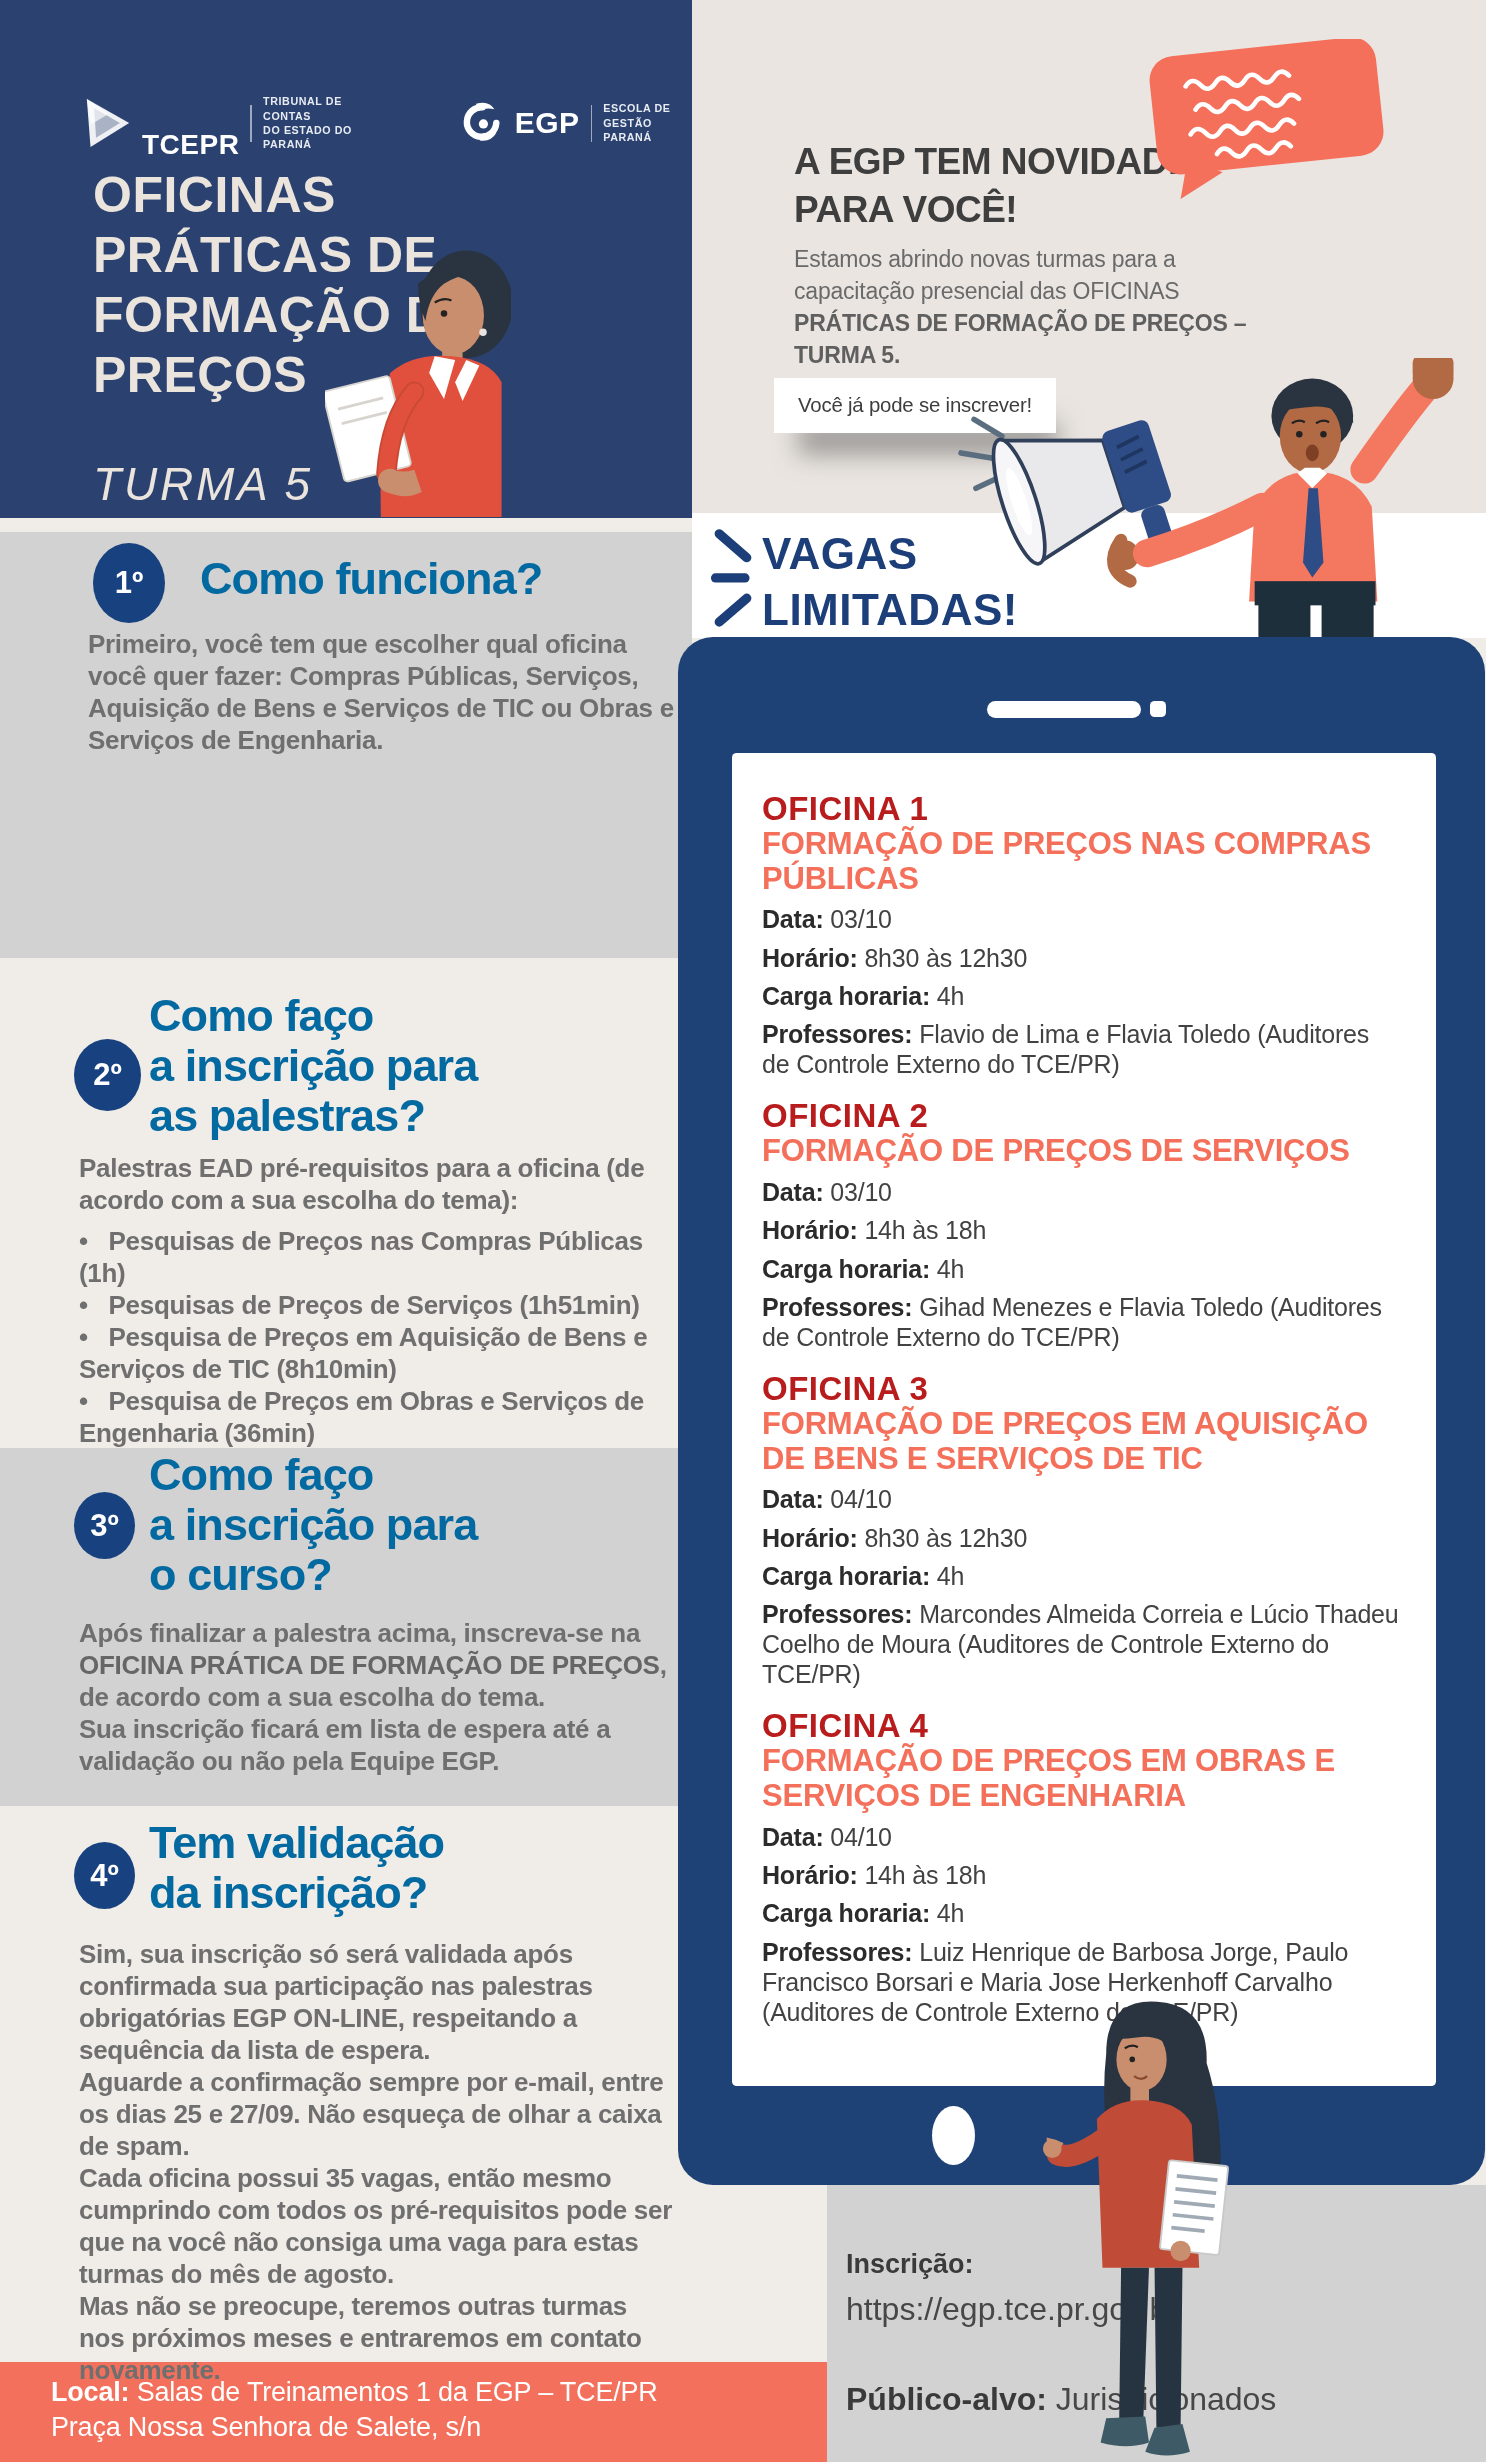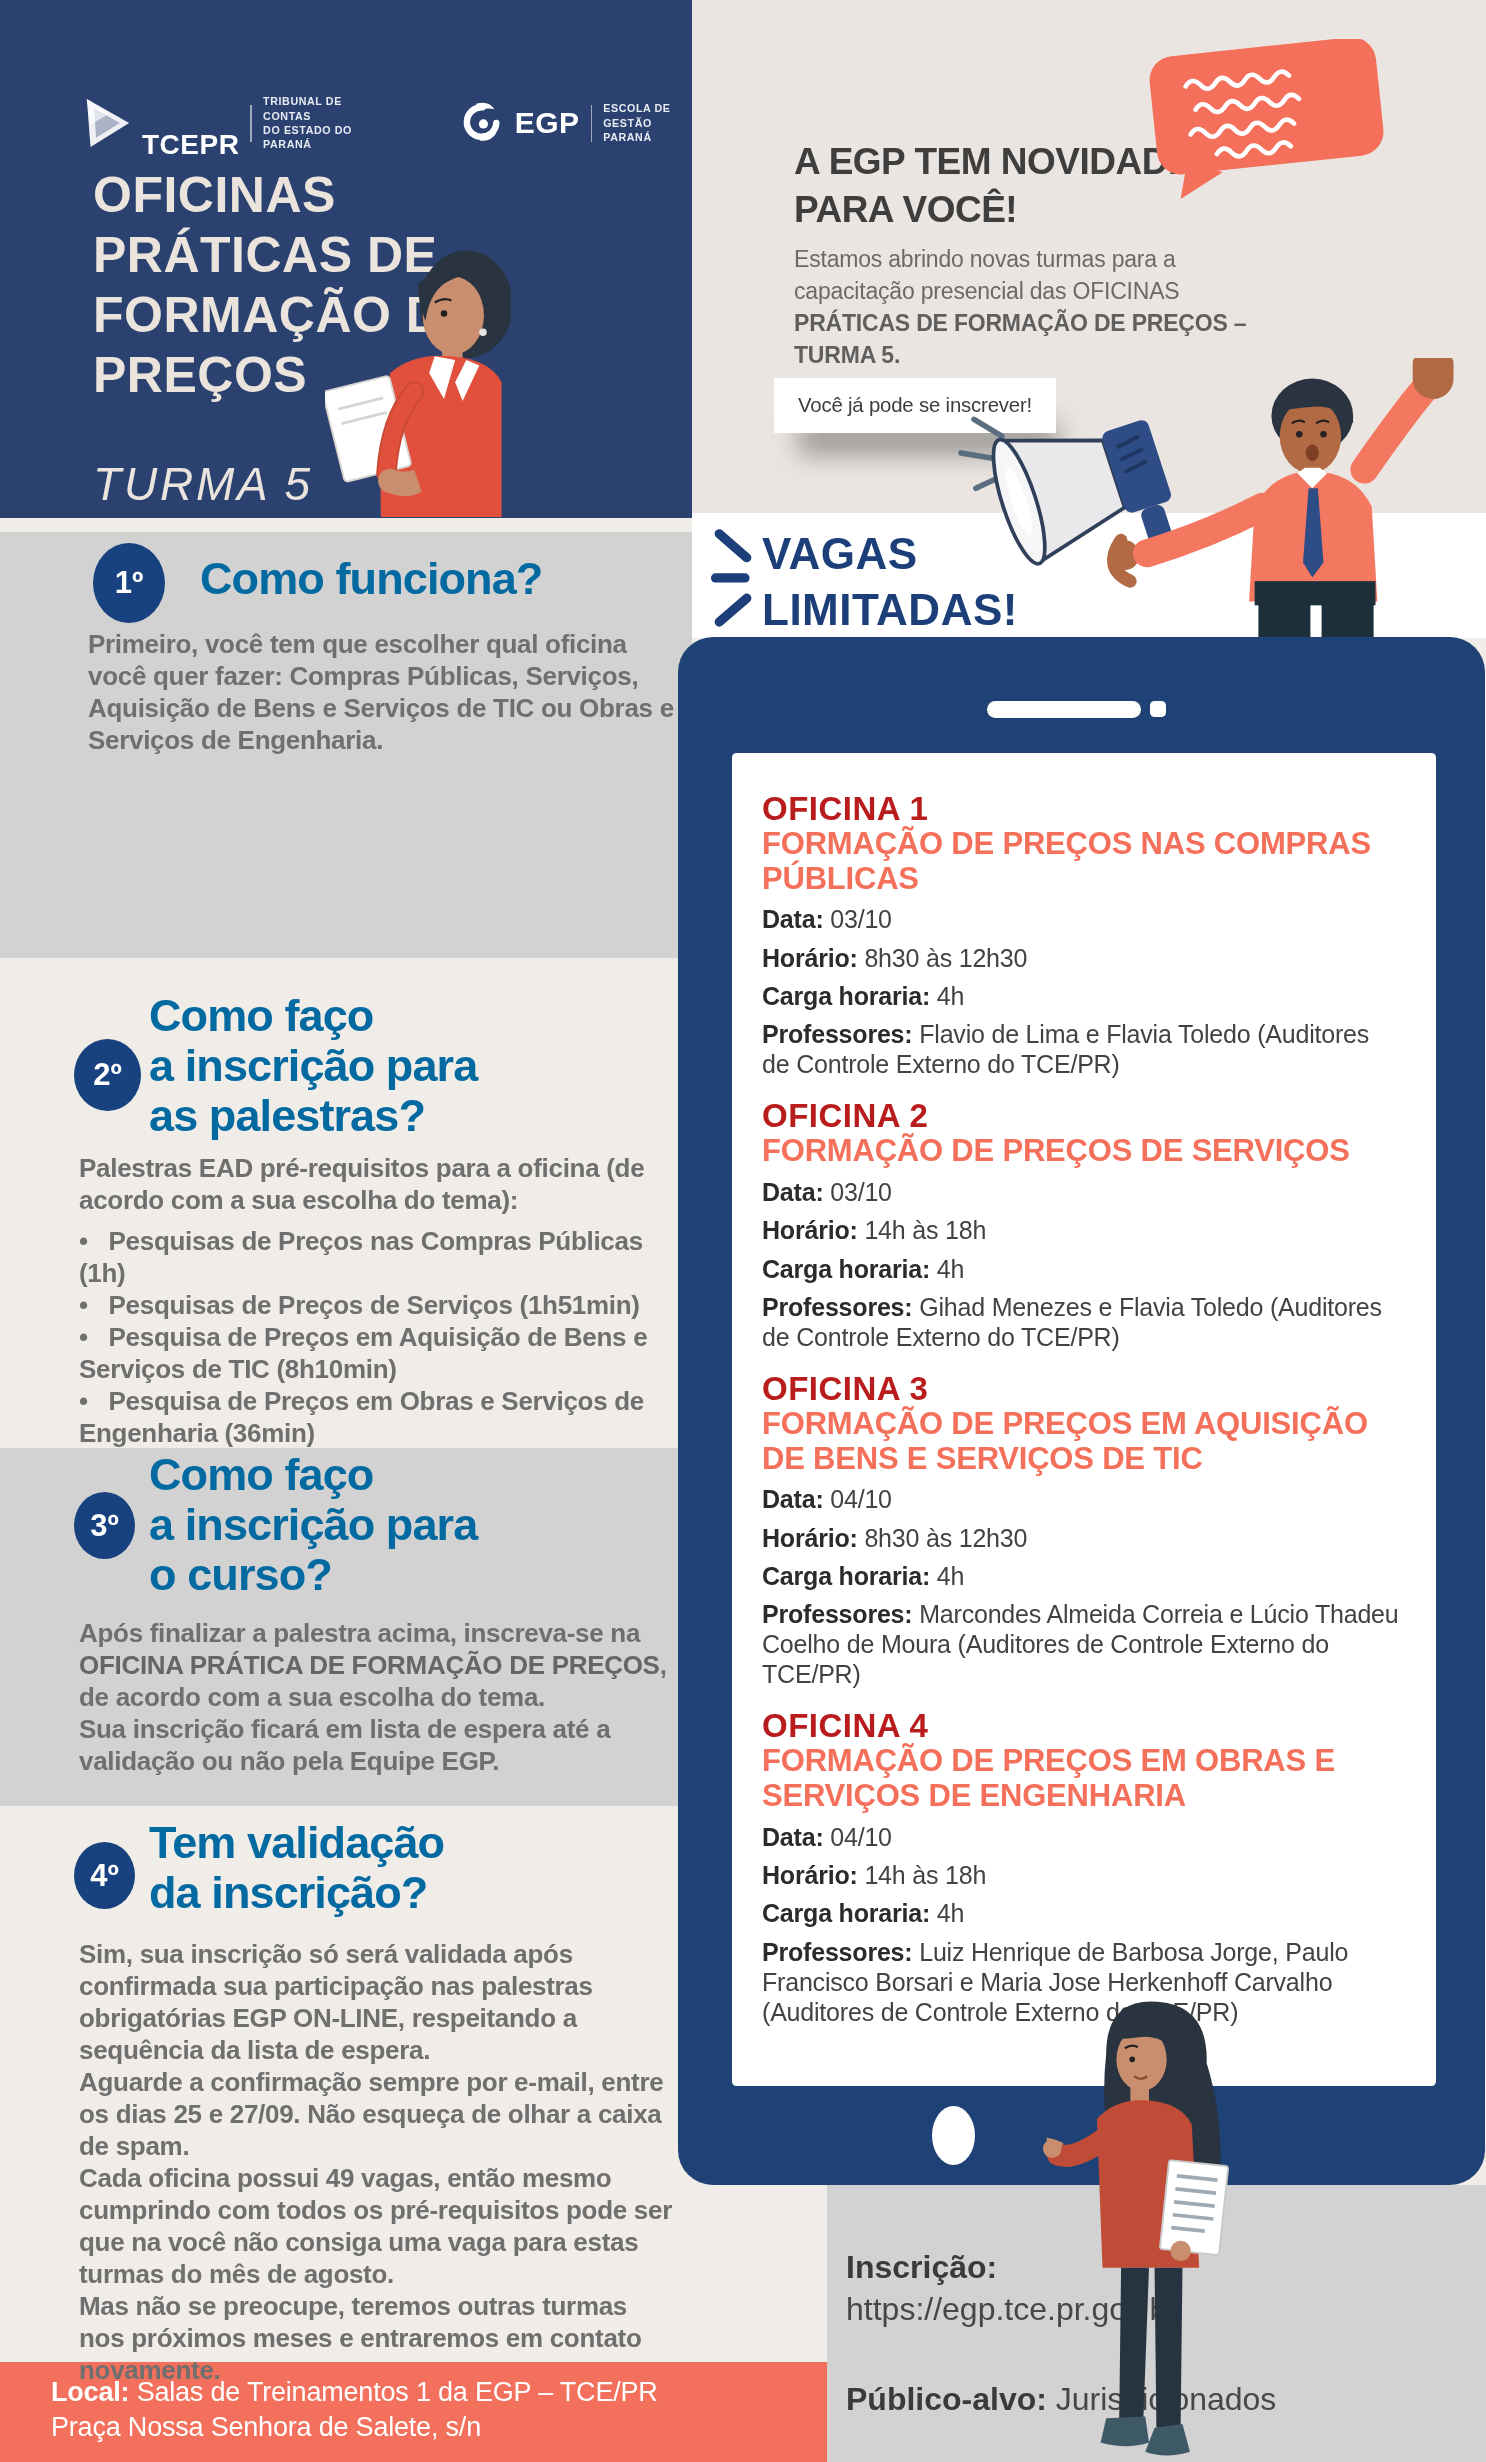--- a/index.html
+++ b/index.html
@@ -77,21 +77,21 @@
   .panel { position:absolute; left:732px; top:753px; width:704px; height:1333px; background:#fff;
            border-radius:4.6px; padding:41px 32px 0 30px; overflow:hidden; }
   .of-block { margin-bottom:22px; }
   .of-label { color:#b91c1c; font-weight:700; font-size:33px; line-height:30px; letter-spacing:0.5px; margin-bottom:1.9px; }
   .of-title { color:#F4705B; font-weight:700; font-size:31px; line-height:35px; letter-spacing:-0.2px;
               margin-bottom:5.6px; width:623px; }
   .of-row { margin-top:8.4px; font-size:25px; line-height:30px; color:#424242; letter-spacing:-0.2px; width:641px; }
   .of-row b { color:#2B2B2B; }
 
   
-  .insc-label { position:absolute; left:846px; top:2249px; color:#3A3A3A; font-weight:700; font-size:32px; }
+  .insc-label { position:absolute; left:846px; top:2249px; color:#3A3A3A; font-weight:700; font-size:27px; }
   .insc-url   { position:absolute; left:846px; top:2291px; color:#474747; font-size:32px; }
   .publico    { position:absolute; left:846px; top:2381px; font-size:32px; color:#474747; }
   .publico b  { color:#3A3A3A; }
   .local      { position:absolute; left:51px; top:2375px; width:669px; color:#fff; font-size:27px;
                 line-height:35px; letter-spacing:-0.2px; font-weight:500; }
   .local b    { font-weight:700; }
 
   
   .illu { position:absolute; }
   svg { display:block; }
@@ -293,21 +293,21 @@
   </div>
 
   <div class="badge b4">4º</div>
   <div class="step-head h4">
     <div>Tem validação</div>
     <div>da inscrição?</div>
   </div>
   <div class="step-body p4">
     <div>Sim, sua inscrição só será validada após confirmada sua participação nas palestras obrigatórias EGP ON-LINE, respeitando a sequência da lista de espera.</div>
     <div>Aguarde a confirmação sempre por e-mail, entre os dias 25 e 27/09. Não esqueça de olhar a caixa de spam.</div>
-    <div>Cada oficina possui 49 vagas, então mesmo cumprindo com todos os pré-requisitos pode ser que na você não consiga uma vaga para estas turmas do mês de agosto.</div>
+    <div>Cada oficina possui 35 vagas, então mesmo cumprindo com todos os pré-requisitos pode ser que na você não consiga uma vaga para estas turmas do mês de agosto.</div>
     <div>Mas não se preocupe, teremos outras turmas nos próximos meses e entraremos em contato novamente.</div>
   </div>
 
   <div class="card"></div>
   <div class="tab-bar"></div>
   <div class="tab-dot"></div>
   <div class="home-btn"></div>
 
   <div class="panel">
 

